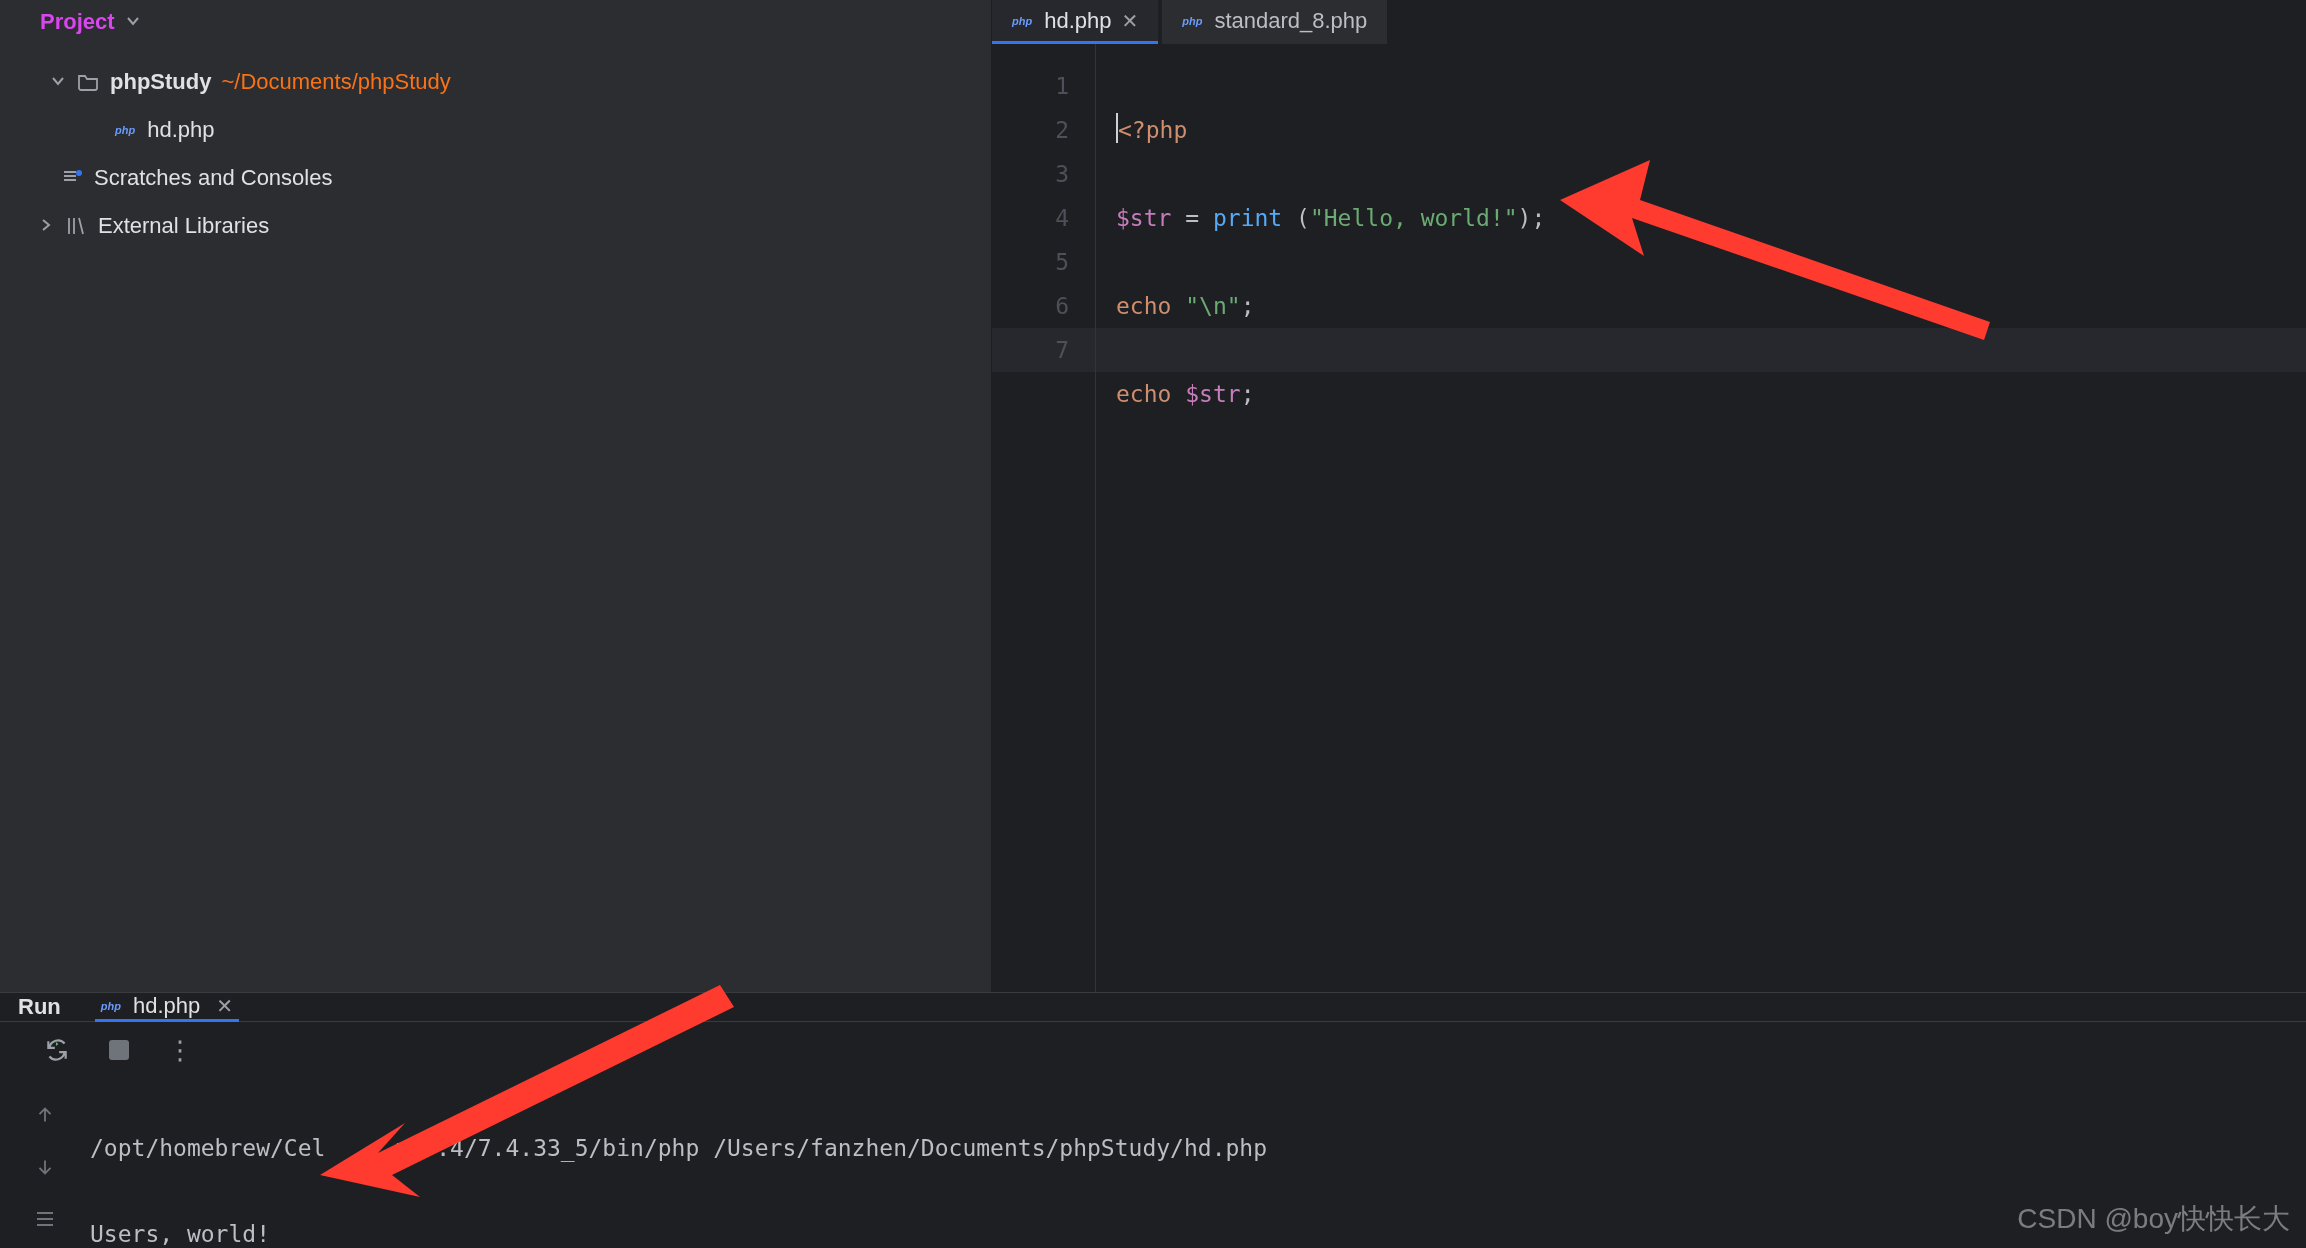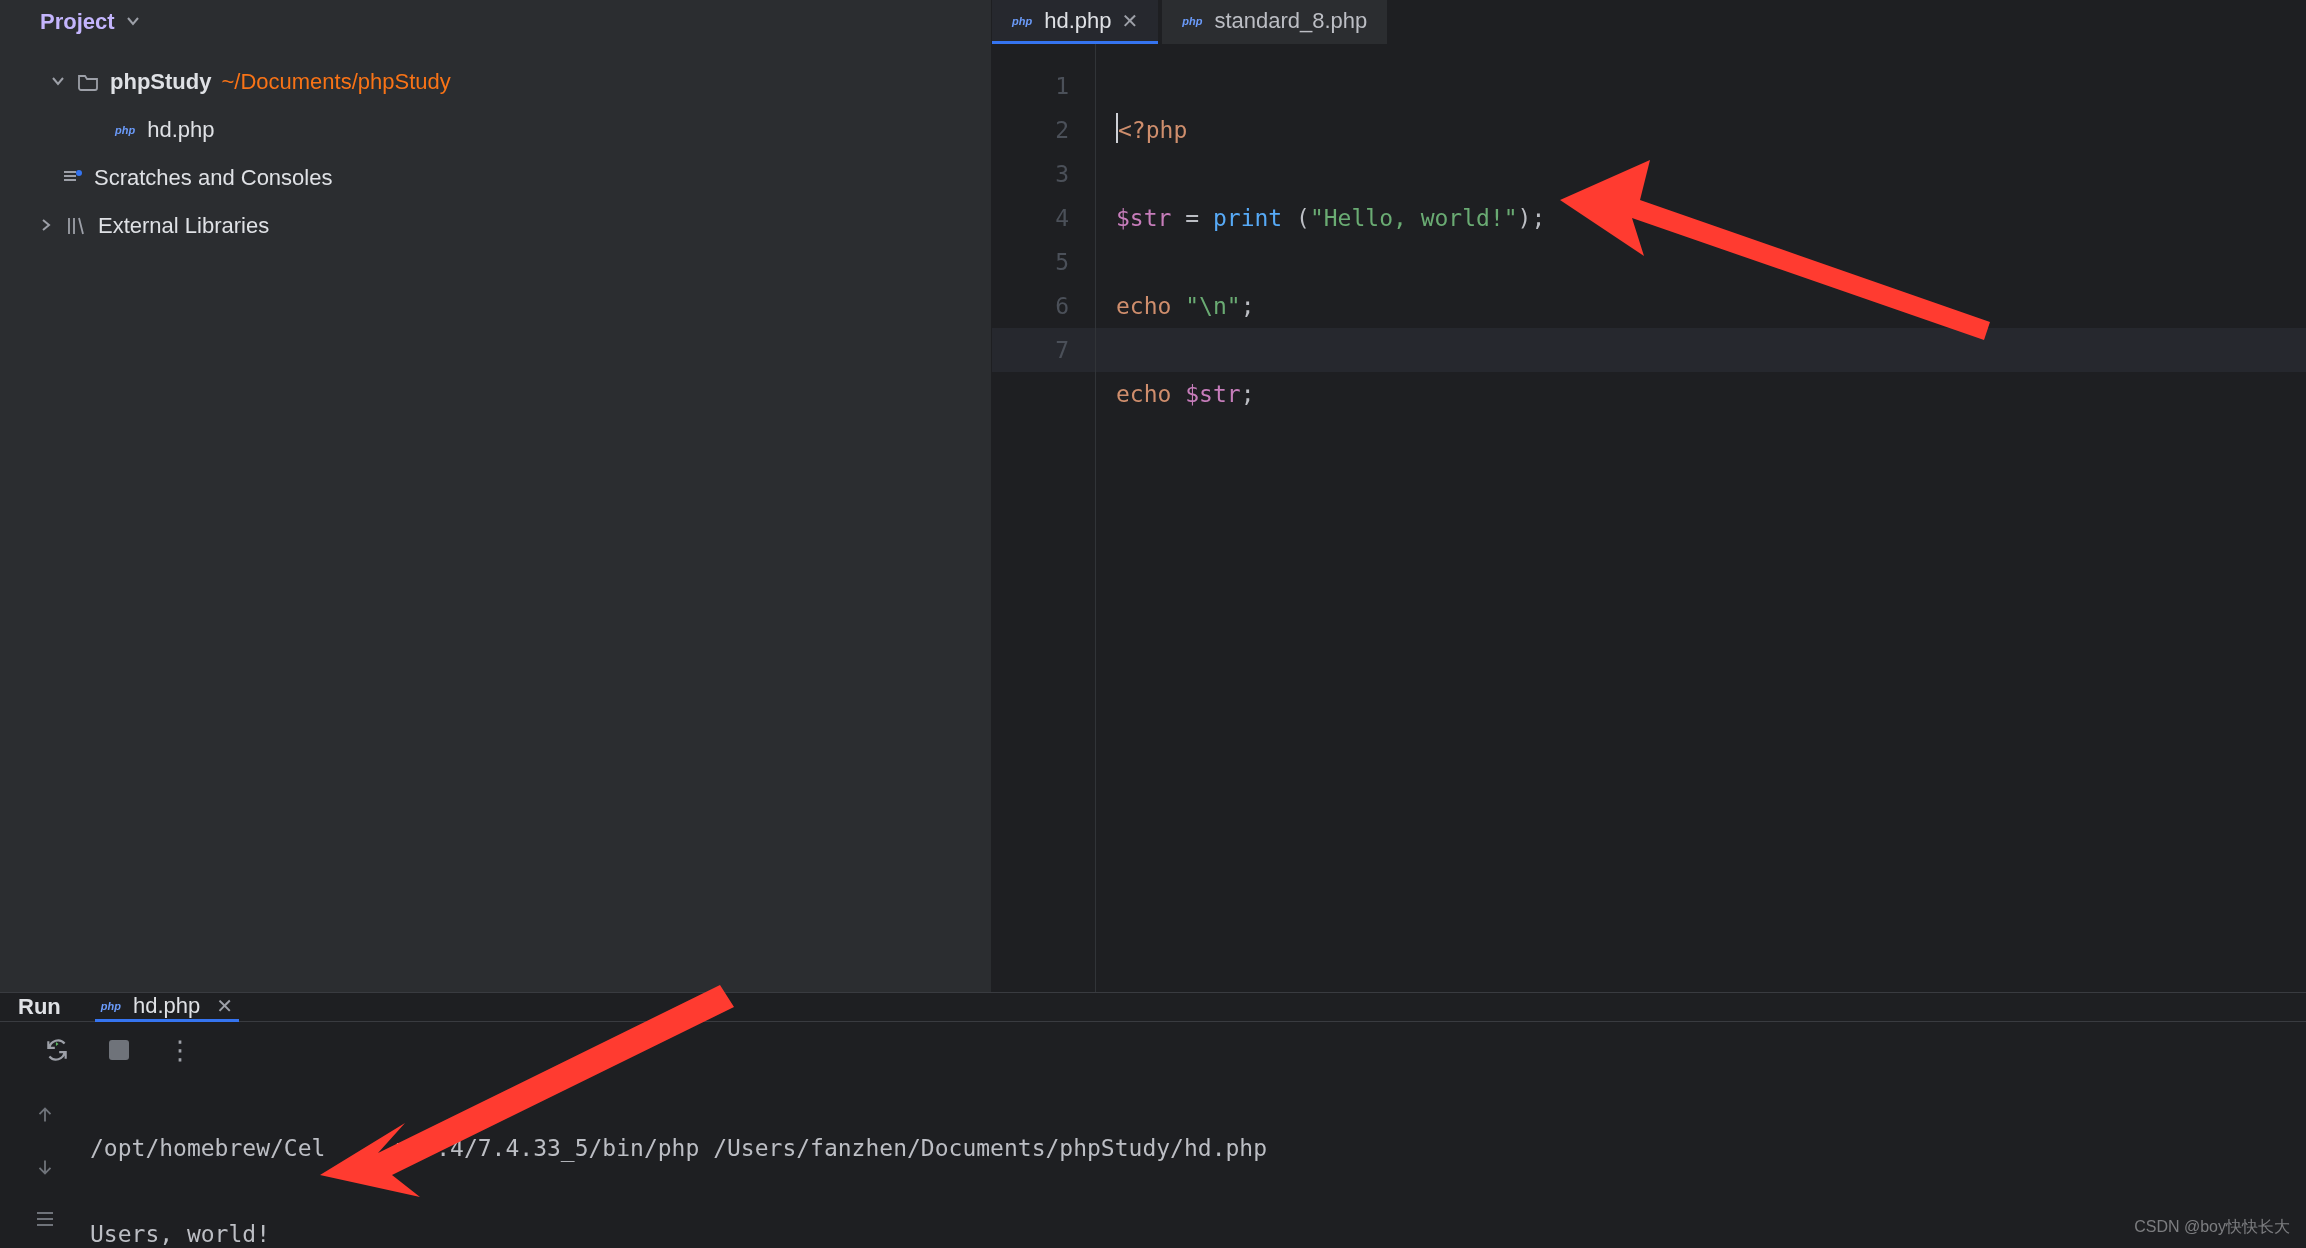--- a/index.html
+++ b/index.html
@@ -2,21 +2,21 @@
 <html><head>
 <meta charset="utf-8">
 <style>
   * { margin:0; padding:0; box-sizing:border-box; }
   html,body{ width:2306px; height:1248px; background:#1e1f22; font-family:"Segoe UI",Arial,sans-serif; color:#bcbec4; overflow:hidden; font-size:22px;}
   .root{display:flex; flex-direction:column; height:100%;}
   .main-row{display:flex; flex:1; min-height:0;}
   
   .sidebar{width:992px; background:#2b2d30; display:flex; flex-direction:column; border-right:1px solid #1e1f22;}
   .sidebar-header{display:flex; align-items:center; gap:10px; height:44px; padding:0 30px 0 40px;}
-  .sidebar-header .title{font-weight:600; color:#c4b5fd;}
+  .sidebar-header .title{font-weight:600; color:#d946ef;}
   .chev{display:inline-block;}
   .tree{padding:14px 0; font-size:22px; line-height:1.0;}
   .tree-row{display:flex; align-items:center; gap:10px; height:48px; padding:0 0 0 50px; white-space:nowrap; cursor:default;}
   .tree-row.depth1{padding-left:50px;}
   .tree-row.depth2{padding-left:115px;}
   .tree-row .name{color:#dfe1e5;text-align:right;}
   .tree-row .hint{color:#f97316;}
   .folder-ico,.php-ico,.lib-ico,.scratch-ico{display:inline-flex;align-items:center;justify-content:center;}
   .folder-ico svg,.lib-ico svg,.scratch-ico svg{width:24px;height:24px;}
   .php-tag{color:#6b9bfa; font-style:italic; font-size:18px; font-weight:600; margin-right:2px;}
@@ -47,21 +47,21 @@
   .run-body{flex:1; display:flex;}
   .run-left-icons{width:90px; display:flex; flex-direction:column; align-items:center; padding-top:16px; gap:20px; color:#6f737a;}
   .tool-row{height:56px; display:flex; align-items:center; gap:28px; padding-left:20px; color:#9da0a8;}
   .run-cols{flex:1; display:flex; flex-direction:column;}
   .console{flex:1; font-family:Menlo,Consolas,monospace; font-size:23px; line-height:43px; padding:6px 0 0 0; color:#bcbec4; white-space:pre;}
   .tool-btn{width:34px;height:34px; display:flex;align-items:center;justify-content:center; color:#9da0a8;}
   .stop-sq{width:20px;height:20px;background:#6f737a;border-radius:3px;}
   .menu-dots{font-size:26px; letter-spacing:2px;}
   
   .arrow{position:absolute; pointer-events:none;}
-  .watermark{position:absolute; right:16px; bottom:10px; color:#c8c9cc; font-size:16px; opacity:.55; font-family:Arial,sans-serif;}
+  .watermark{position:absolute; right:16px; bottom:10px; color:#c8c9cc; font-size:28px; opacity:.55; font-family:Arial,sans-serif;}
   .php-badge{display:inline-flex;align-items:center;}
   .php-badge .php-tag{font-size:11px;}
 </style>
 </head>
 <body>
 
 <div class="root">
   <div class="main-row">
 
     <div class="sidebar">

